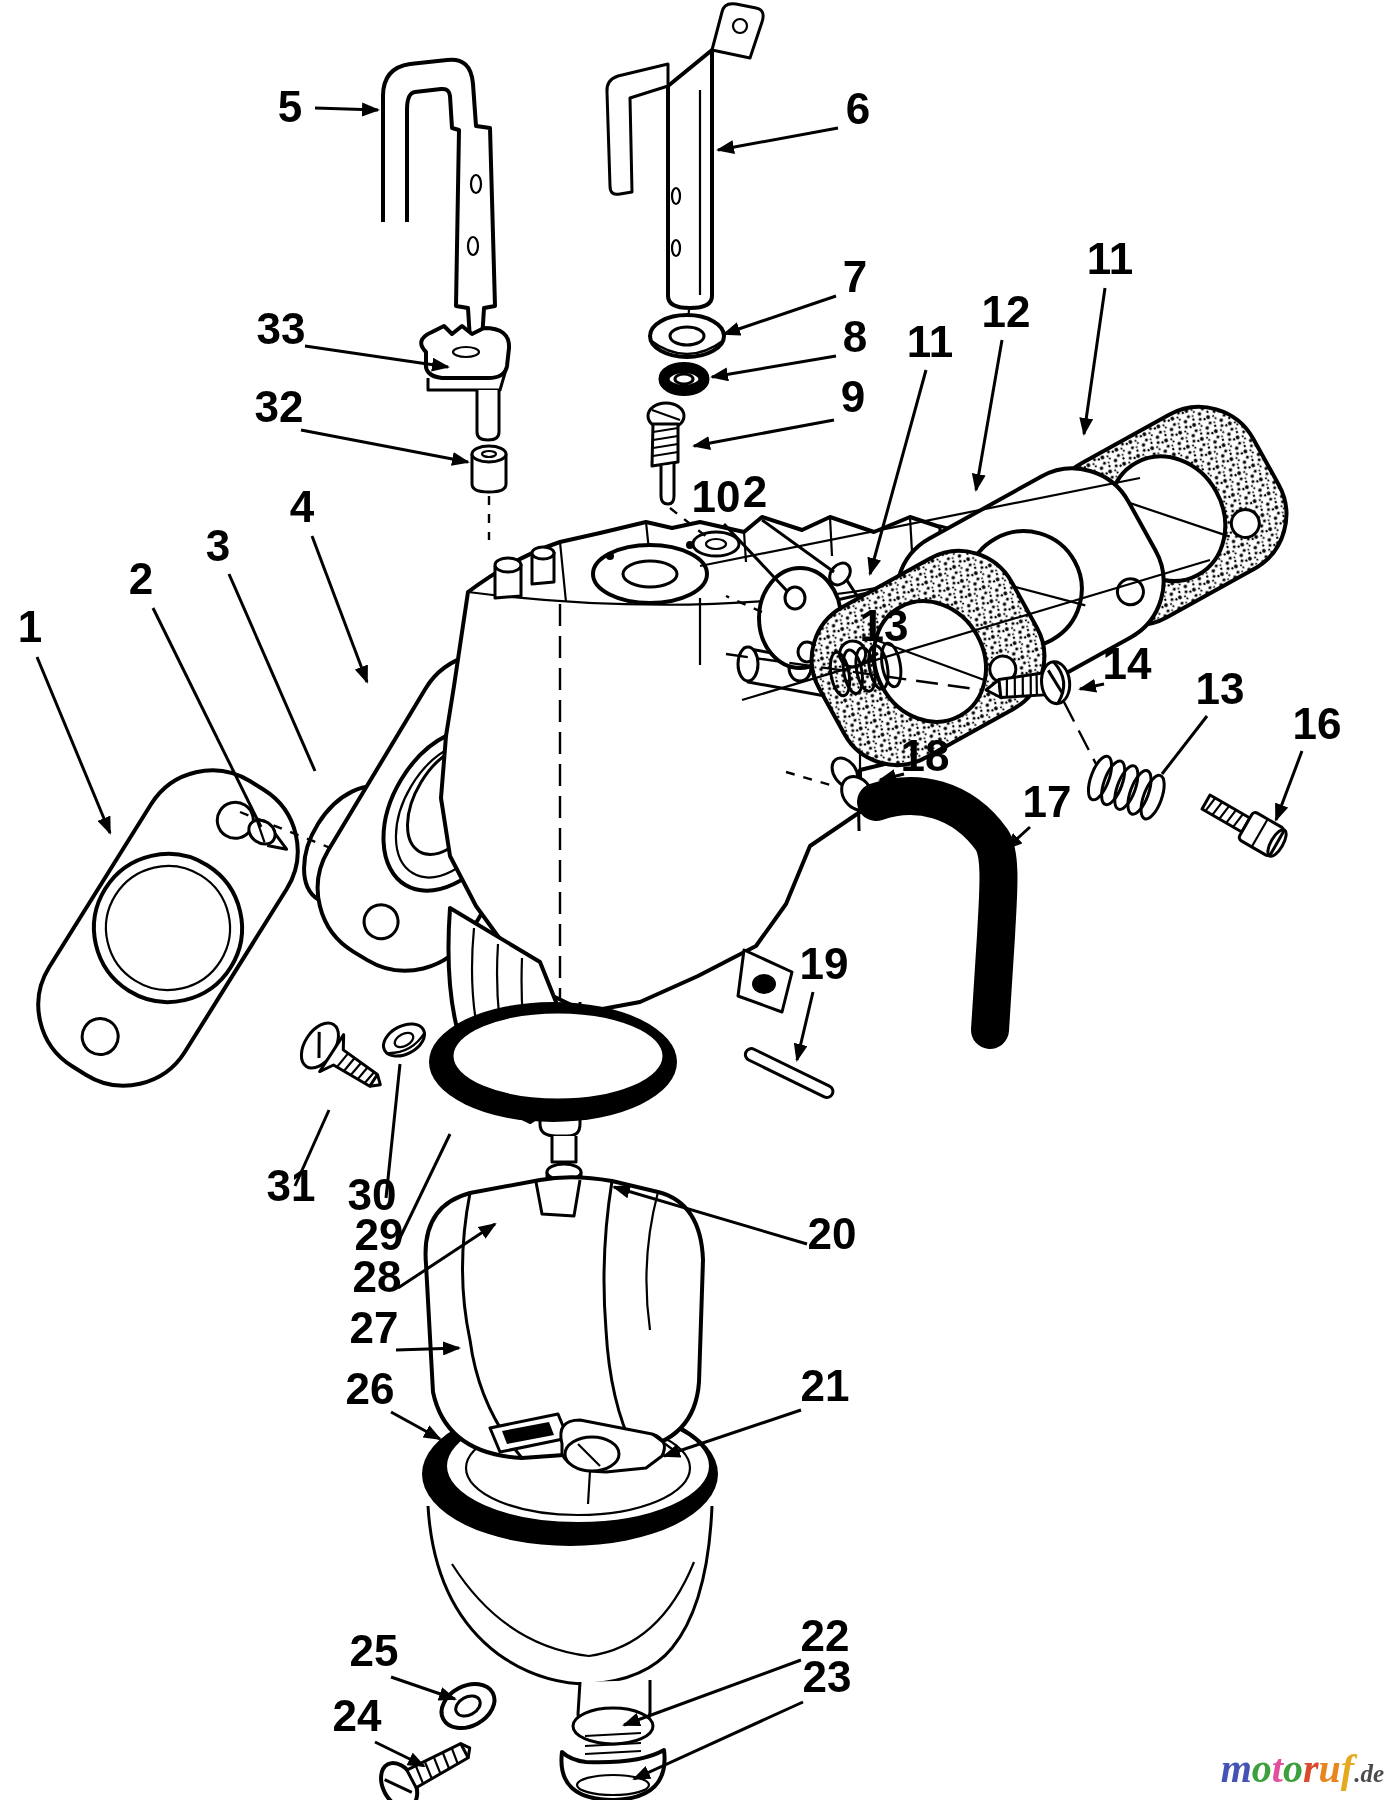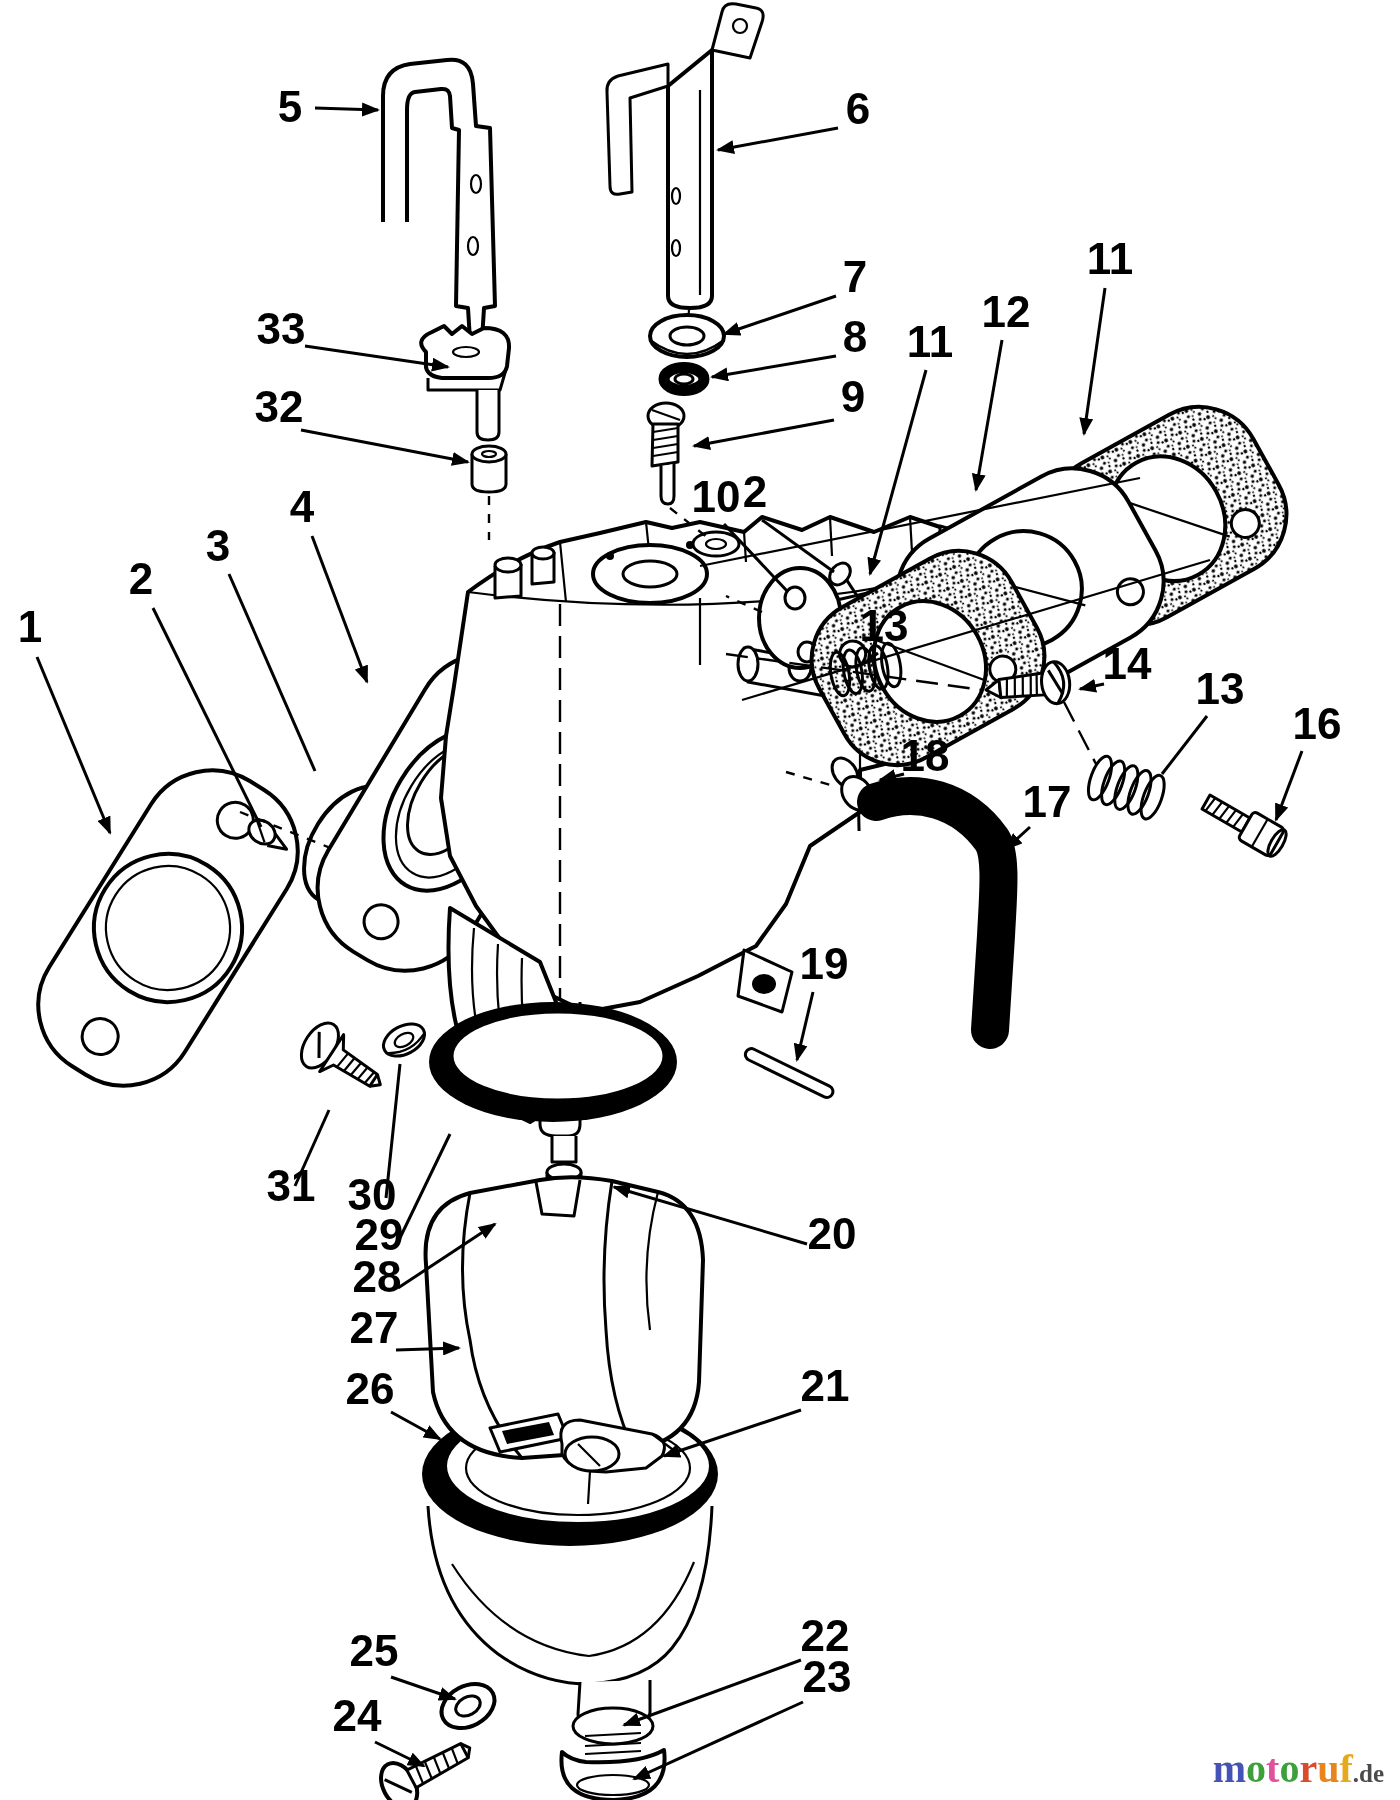--- a/index.html
+++ b/index.html
@@ -15,21 +15,21 @@
   .blk { fill:var(--ink); stroke:none; }
   .stip { fill:url(#stip); stroke:var(--ink); stroke-width:4; }
   .dash  { stroke:var(--ink); stroke-width:2.4; fill:none; stroke-dasharray:22 10; }
   .dashf { stroke:var(--ink); stroke-width:2.4; fill:none; stroke-dasharray:9 9; }
   .hose { stroke:var(--ink); stroke-width:38; fill:none; stroke-linecap:round; }
   .num { font:700 44px "Liberation Sans",sans-serif; fill:var(--ink); }
   .leader { stroke:var(--ink); stroke-width:3; fill:none; }
   
   .watermark { position:absolute; right:16px; bottom:8px;
                font-family:"Liberation Serif", serif; font-weight:700; font-size:40px;
-               letter-spacing:0px; user-select:none; }
+               letter-spacing:0px; user-select:none;font-style:italic; }
   .watermark .tld { font-size:25px; }
 </style>
 </head>
 <body>
 
 <div class="stage">
 <svg width="1400" height="1800" viewBox="0 0 1400 1800" aria-hidden="true">
   <defs>
     <pattern id="stip" width="16" height="16" patternUnits="userSpaceOnUse">
       <rect width="16" height="16" fill="#fff"></rect>

